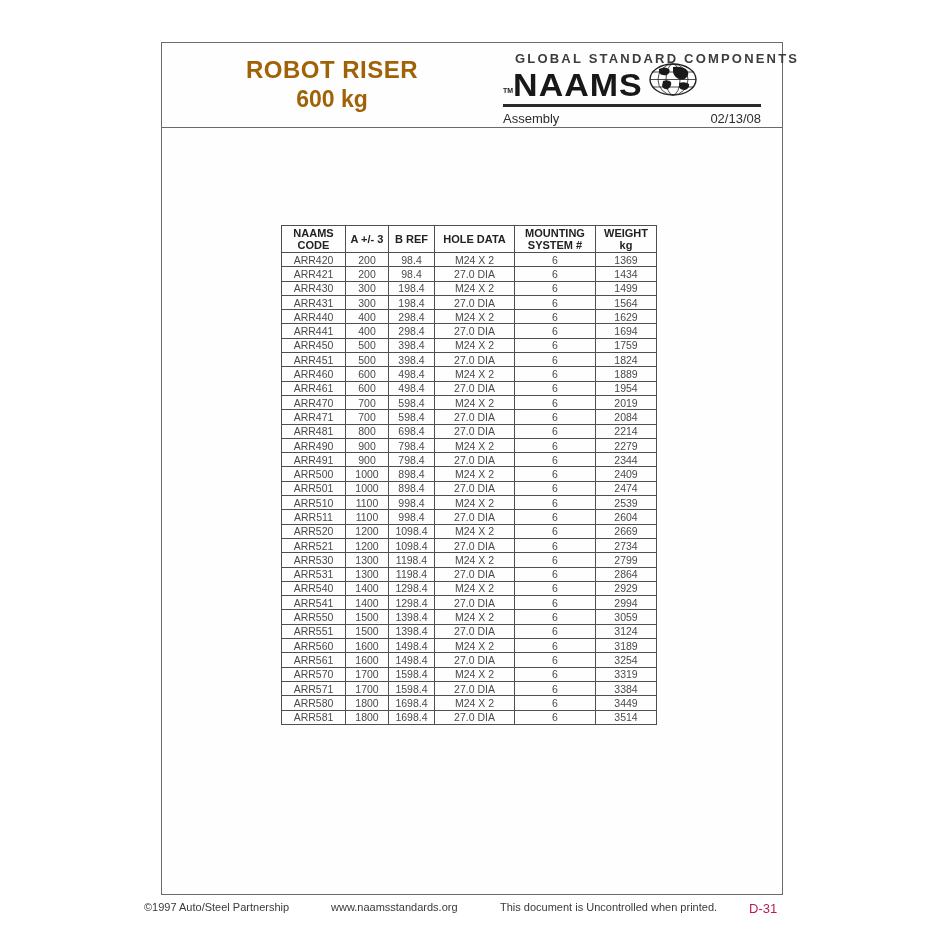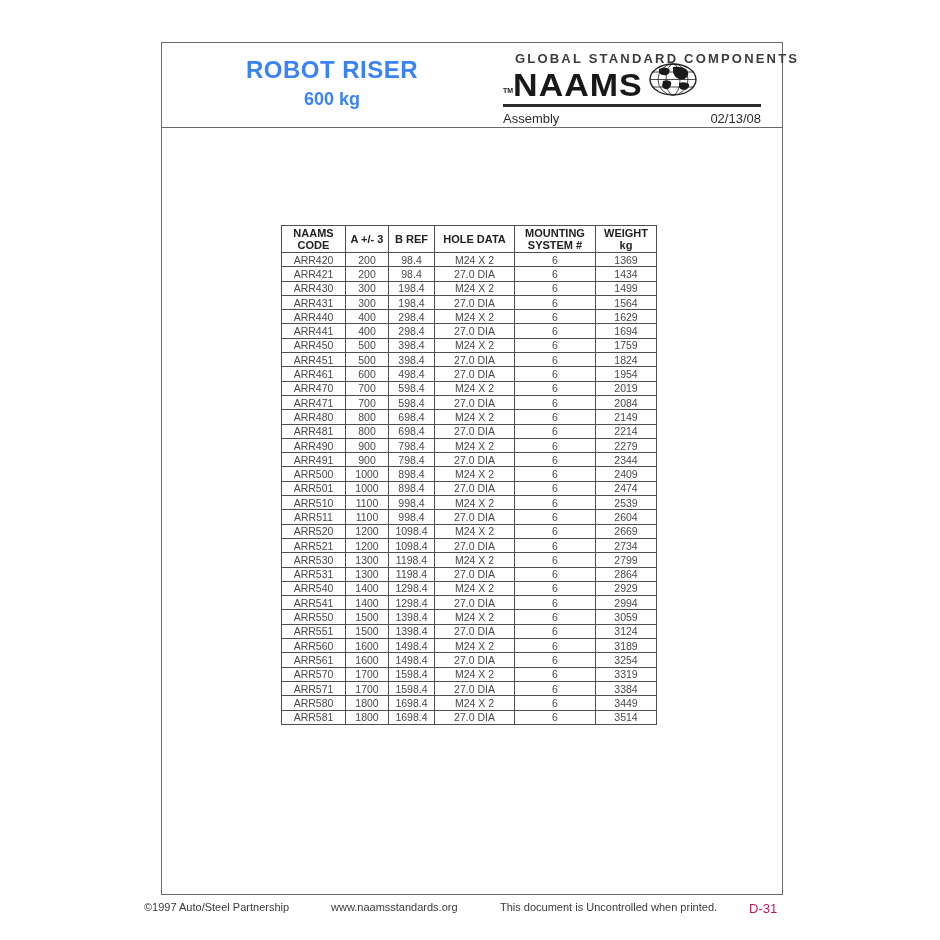--- a/index.html
+++ b/index.html
@@ -30,30 +30,30 @@
     left: 0; top: 0;
     width: 100%;
     height: 85px;
     border-bottom: 1px solid #6a6a6a;
   }
   .title-block {
     position: absolute;
     left: 30px; top: 12px;
     width: 280px;
     text-align: center;
-    color: #3b82f6;
+    color: #a16207;
   }
   .title-line1 {
     font-size: 24px;
     font-weight: bold;
     letter-spacing: 0.5px;
     line-height: 30px;
   }
   .title-line2 {
-    font-size: 18px;
+    font-size: 23px;
     font-weight: bold;
     line-height: 28px;
   }
   .brand-block {
     position: absolute;
     left: 341px; top: 8px;
     width: 258px;
   }
   .brand-tagline {
     font-size: 13px;
@@ -278,20 +278,28 @@
           </tr>
           <tr>
             <td>ARR451</td>
             <td>500</td>
             <td>398.4</td>
             <td>27.0 DIA</td>
             <td>6</td>
             <td>1824</td>
           </tr>
           <tr>
+            <td>ARR460</td>
+            <td>600</td>
+            <td>498.4</td>
+            <td>M24 X 2</td>
+            <td>6</td>
+            <td>1889</td>
+          </tr>
+          <tr>
             <td>ARR461</td>
             <td>600</td>
             <td>498.4</td>
             <td>27.0 DIA</td>
             <td>6</td>
             <td>1954</td>
           </tr>
           <tr>
             <td>ARR470</td>
             <td>700</td>
@@ -300,28 +308,20 @@
             <td>6</td>
             <td>2019</td>
           </tr>
           <tr>
             <td>ARR471</td>
             <td>700</td>
             <td>598.4</td>
             <td>27.0 DIA</td>
             <td>6</td>
             <td>2084</td>
-          </tr>
-          <tr>
-            <td>ARR480</td>
-            <td>800</td>
-            <td>698.4</td>
-            <td>M24 X 2</td>
-            <td>6</td>
-            <td>2149</td>
           </tr>
           <tr>
             <td>ARR481</td>
             <td>800</td>
             <td>698.4</td>
             <td>27.0 DIA</td>
             <td>6</td>
             <td>2214</td>
           </tr>
           <tr>

